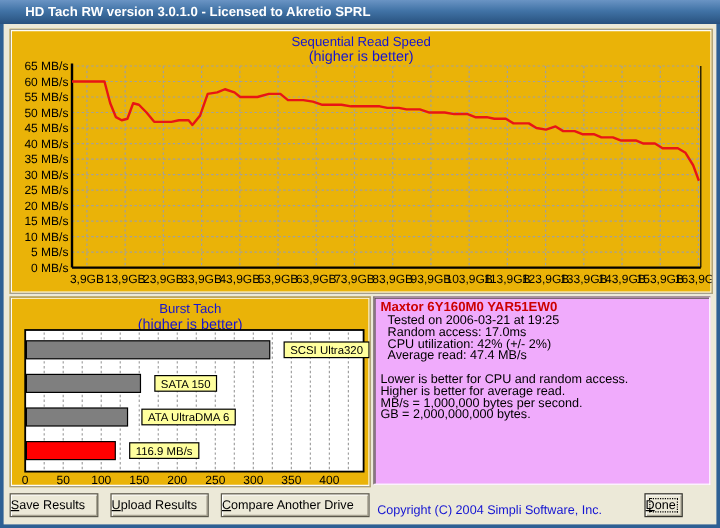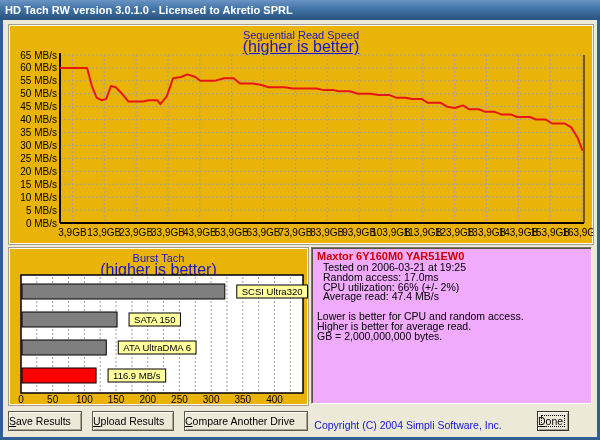--- a/index.html
+++ b/index.html
@@ -1,28 +1,28 @@
 <!DOCTYPE html>
 <html><head>
 <meta charset="utf-8">
 <style>
   html,body{margin:0;padding:0;background:#cfcfcf;font-family:"Liberation Sans",sans-serif;}
   .window{position:relative;width:600px;height:440px;background:#2e6094;outline:1px solid #17375e;overflow:hidden;}
   .titlebar{position:absolute;left:0;top:0;width:600px;height:20px;
     background:linear-gradient(180deg,#6a94c4 0%,#4173a6 45%,#28517e 100%);
-    color:#fff;font-size:11px;font-weight:bold;line-height:20px;padding-left:5px;box-sizing:border-box;}
+    color:#fff;font-size:11px;font-weight:bold;line-height:20px;padding-left:21px;box-sizing:border-box;}
   .client{position:absolute;left:3px;top:20px;width:594px;height:417px;background:#ece9d8;}
   .etched{border:1px solid #a49f8c;box-shadow:inset 0 0 0 1px #fdfcf7;background:#eab308;}
   .panel-seq{position:absolute;left:5px;top:4px;width:584px;height:219px;}
   .panel-burst{position:absolute;left:5px;top:227px;width:299px;height:157px;}
   .panel-info{position:absolute;left:308px;top:227px;width:281px;height:157px;background:#f0abfc;
     border:1px solid;border-color:#7b786b #fff #fff #7b786b;box-shadow:inset 1px 1px 0 #55534a;
     box-sizing:border-box;overflow:hidden;}
   .chart-title{position:absolute;top:4px;left:0;right:0;text-align:center;font-size:11px;line-height:12px;color:#1414d2;}
-  .chart-subtitle{position:absolute;top:16px;left:0;right:0;text-align:center;font-size:16px;line-height:12px;color:#1414d2;text-decoration:underline;}
+  .chart-subtitle{position:absolute;top:16px;left:0;right:0;text-align:center;font-size:12px;line-height:12px;color:#1414d2;}
   svg{position:absolute;left:0;top:0;}
   .info-inner{padding:3px 4px 0 5px;font-size:10.5px;line-height:9.8px;color:#000;}
   .drive-title{color:#cc0000;font-weight:bold;font-size:11px;line-height:11px;margin-bottom:1px;}
   .info-line{white-space:pre;}
   .info-line.indent{padding-left:6px;}
   .btn{position:absolute;top:391px;height:20px;background:#ece9d8;border:1px solid #5c594d;
     box-shadow:inset 1px 1px 0 #ffffff,inset -1px -1px 0 #a8a492;
     font-family:"Liberation Sans",sans-serif;font-size:10.5px;color:#000;text-align:left;line-height:18px;
     box-sizing:border-box;padding:0;}
   .btn-save{left:5px;width:74px;}
@@ -158,25 +158,26 @@
           <rect x="99.08044943820224" y="121" width="57.596923828125" height="13" fill="#ffff9e" stroke="#000"></rect>
           <text x="104.08044943820224" y="131" font-size="9.5" font-family="Liberation Sans, sans-serif" fill="#000">116.9 MB/s</text>
         </svg>
     </div>
 
     <div class="panel-info">
       <div class="info-inner">
         <div class="drive-title">Maxtor 6Y160M0 YAR51EW0</div>
         <div class="info-line indent">Tested on 2006-03-21 at 19:25</div>
         <div class="info-line indent">Random access: 17.0ms</div>
-        <div class="info-line indent">CPU utilization: 66% (+/- 2%)</div>
+        <div class="info-line indent">CPU utilization: 42% (+/- 2%)</div>
         <div class="info-line indent">Average read: 47.4 MB/s</div>
         <div class="info-line">&nbsp;</div>
         <div class="info-line">Lower is better for CPU and random access.</div>
         <div class="info-line">Higher is better for average read.</div>
+        <div class="info-line">MB/s = 1,000,000 bytes per second.</div>
         <div class="info-line">GB = 2,000,000,000 bytes.</div>
       </div>
     </div>
 
     <button class="btn btn-save"><u>S</u>ave Results</button>
     <button class="btn btn-upload"><u>U</u>pload Results</button>
     <button class="btn btn-compare"><u>C</u>ompare Another Drive</button>
     <div class="copyright">Copyright (C) 2004 Simpli Software, Inc. www.simplisoftware.com</div>
     <button class="btn btn-done"><u>D</u>one</button>
   </div>

